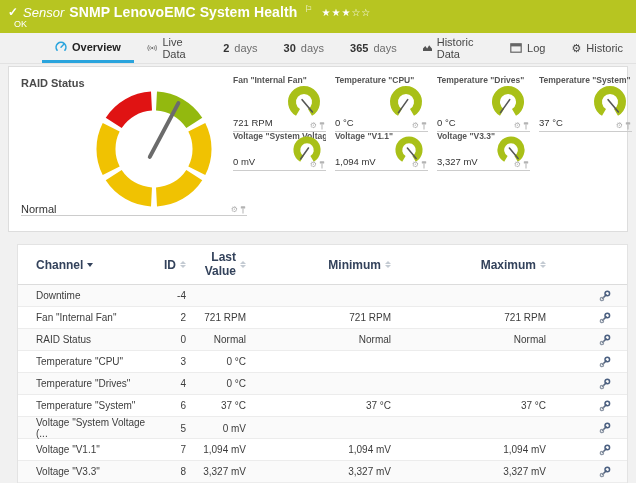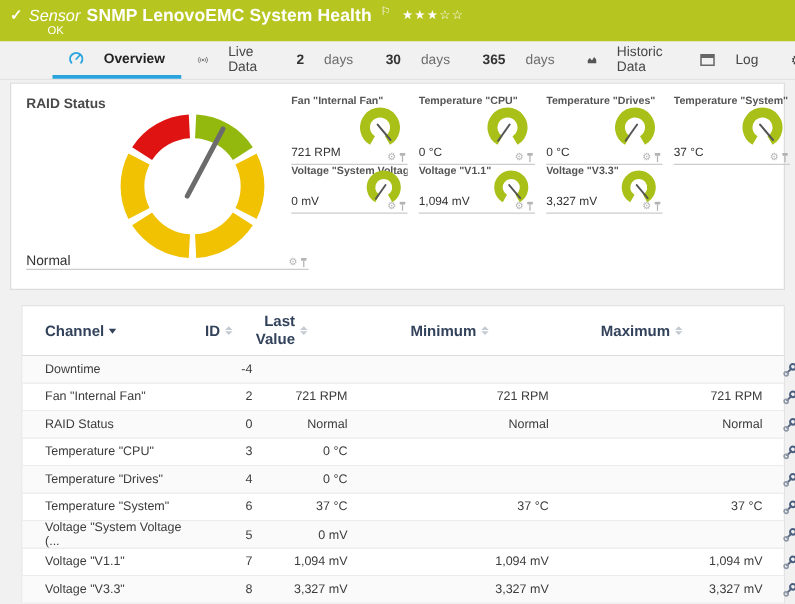--- a/index.html
+++ b/index.html
@@ -8,26 +8,26 @@
   #app { position:absolute; top:0; left:0; width:636px; height:483px; }
 
   
   .sensor-bar { position:absolute; top:0; left:0; width:636px; height:33px; background:#b7c521; color:#fff; }
   .sensor-line { position:absolute; top:4px; left:8px; display:flex; align-items:center; gap:5px; }
   .check { font-size:12px; font-weight:bold; }
   .kind { font-style:italic; font-size:13px; }
   .sensor-title { font-size:14px; font-weight:bold; letter-spacing:.1px; }
   .flag { font-size:9px; margin-left:2px; position:relative; top:-3px; }
   .stars { font-size:10px; letter-spacing:1px; margin-left:4px; color:#fff; }
-  .status-ok { position:absolute; top:19px; left:38px; font-size:9px; font-weight:normal; }
+  .status-ok { position:absolute; top:19px; left:14px; font-size:9px; font-weight:normal; }
 
   
   .tabbar { position:absolute; top:33px; left:0; width:636px; height:31px; display:flex; align-items:stretch;
             padding-left:42px; border-bottom:1px solid #e2e2e2; }
-  .tab { display:flex; align-items:center; gap:16px; font-size:11px; color:#474747; padding:0 13px; cursor:pointer; position:relative; }
+  .tab { display:flex; align-items:center; gap:5px; font-size:11px; color:#474747; padding:0 13px; cursor:pointer; position:relative; }
   .tab .num { font-weight:bold; color:#333; }
   .tab .dim { color:#6d6d6d; }
   .tab.active { border-bottom:3px solid #2aa4dd; color:#222; font-weight:bold; }
   .gearglyph { font-size:11px; color:#444; }
 
   
   .panel { position:absolute; top:66px; left:8px; width:620px; height:166px; background:#fff; border:1px solid #ddd; }
   .raid-title { position:absolute; top:10px; left:12px; font-size:11px; font-weight:bold; color:#4a4a4a; }
   .big-gauge { position:absolute; left:84px; top:21px; }
   .raid-footer { position:absolute; left:12px; top:132px; width:226px; height:17px; border-bottom:1px solid #ccc; }
@@ -45,21 +45,21 @@
   .mini .v { position:absolute; bottom:3px; left:0; font-size:9.5px; color:#333; }
   .c1 { left:224px; } .c2 { left:326px; } .c3 { left:428px; } .c4 { left:530px; }
 
   
   .tablecard { position:absolute; top:244px; left:17px; width:611px; height:239px; background:#fff; border:1px solid #e3e3e3; border-bottom:none; }
   .trow { display:grid; grid-template-columns:112px 38px 60px 145px 155px 1fr; align-items:center; padding-left:18px; padding-right:16px; }
   .thead { height:40px; font-size:12px; font-weight:bold; color:#33425b; border-bottom:1px solid #dcdcdc; }
   .thead .cell { display:flex; align-items:center; gap:4px; cursor:pointer; }
   .thead .rt { justify-content:flex-end; text-align:right; }
   .lastval { width:42px; line-height:1.15; }
-  .tbody .trow { height:22px; font-size:10px; color:#3c3c3c; border-bottom:1px solid #ececec;gap:16px; }
+  .tbody .trow { height:22px; font-size:10px; color:#3c3c3c; border-bottom:1px solid #ececec; }
   .tbody .trow:nth-child(odd) { background:#fafafa; }
   .cell.rt { text-align:right; }
   .wrench-cell { display:flex; justify-content:flex-end; }
   .sort { display:inline-flex; flex-direction:column; align-items:center; }
   .sort i { display:block; width:0; height:0; border-left:3px solid transparent; border-right:3px solid transparent; }
   .sort .up { border-bottom:3.5px solid #c3cad2; margin-bottom:1.5px; }
   .sort .dn { border-top:3.5px solid #c3cad2; }
   .caret-down { display:inline-block; width:0; height:0; border-left:3.5px solid transparent; border-right:3.5px solid transparent; border-top:4px solid #33425b; }
 </style>
 </head>

